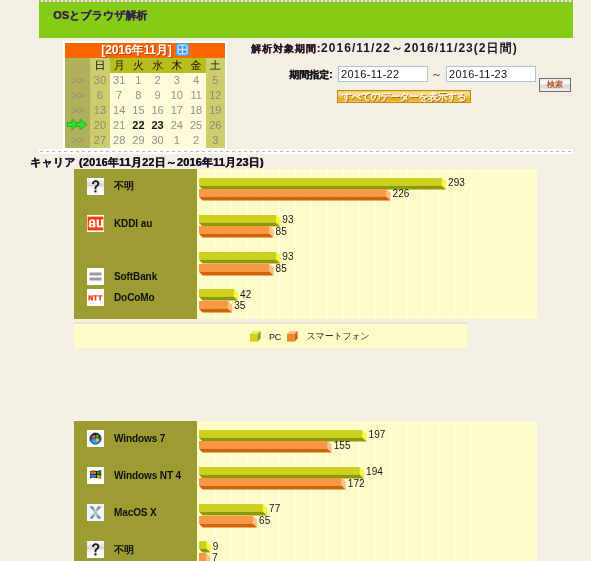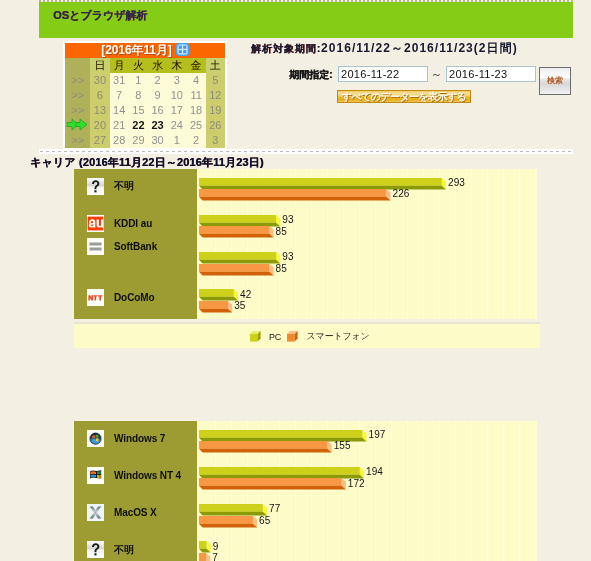--- a/index.html
+++ b/index.html
@@ -42,21 +42,21 @@
   .period-line{position:absolute;left:251px;top:40px;font-size:12px;font-weight:bold;
                color:#17172e;letter-spacing:1.05px;}
   .period-line .jp{font-size:10px;letter-spacing:0.95px;text-shadow:0.55px 0 0 #6f2418;}
   .form-row{position:absolute;left:289px;top:66px;height:16px;white-space:nowrap;}
   .form-lbl{position:absolute;left:0px;top:2px;font-size:10px;font-weight:bold;color:#151515;
             letter-spacing:0px;text-shadow:0.55px 0 0 #151515;}
   .dinput{position:absolute;top:0;width:90px;height:16px;border:1px solid #a8c4d6;background:#fff;
           font-size:11px;font-family:"Liberation Sans",sans-serif;color:#111;
           padding:0 2px;box-sizing:border-box;letter-spacing:0.3px;}
   .tilde{position:absolute;left:142px;top:1px;font-size:11px;color:#222;}
-  .btn-search{position:absolute;left:250px;top:1px;width:32px;height:28px;
+  .btn-search{position:absolute;left:250px;top:12px;width:32px;height:14px;
         background:linear-gradient(to bottom,#efefef 0%,#fdfdfd 36%,#e3e3e3 46%,#d8d8d8 62%,#f2f2f2 100%);
         border:1px solid #6d6d6d;border-radius:0;color:#b25d27;font-size:8px;
         font-weight:bold;padding:0;box-sizing:border-box;line-height:12px;overflow:hidden;}
   .btn-all{position:absolute;left:337px;top:90px;height:13px;width:134px;
         background:linear-gradient(to bottom,#f0c752 0%,#f6dd98 18%,#f3d074 42%,#edb930 58%,#e8ab1c 82%,#f2cb63 100%);
         border:1px solid #c08a14;color:#fffaf0;font-size:10px;font-weight:bold;
         padding:0;line-height:11px;box-sizing:border-box;letter-spacing:-0.6px;
         text-shadow:0.8px 0.8px 0 #a8700a;overflow:hidden;white-space:nowrap;}
 
   
@@ -254,21 +254,21 @@
           <rect x="0" y="0" width="77.1" height="7.8" fill="#cdd11c"></rect>
           <path d="M0 7.8 L3.6 11.4 H81.3 L77.1 7.8 Z" fill="#8c9a08"></path>
         </svg></div>
 <div class="barval" style="left:208.3px;top:46.1px">93</div>
 <div class="bar" style="left:125.0px;top:57.3px;width:74.4px"><svg width="75.0" height="12" viewBox="0 0 75.0 12">
           <path d="M70.4 0 L74.6 3.6 V11.4 L70.4 7.8 Z" fill="#fbbe84"></path>
           <rect x="0" y="0" width="70.4" height="7.8" fill="#f89844"></rect>
           <path d="M0 7.8 L3.6 11.4 H74.6 L70.4 7.8 Z" fill="#d2620a"></path>
         </svg></div>
 <div class="barval" style="left:201.6px;top:57.6px">85</div>
-<div class="rowlbl" style="left:13px;top:69px">
+<div class="rowlbl" style="left:13px;top:99px">
         <svg class="ico" width="17" height="17" viewBox="0 0 17 17">
           <rect x="0" y="0" width="17" height="17" fill="#fff"></rect>
           <rect x="2.5" y="4.5" width="12" height="3" fill="#9b9b9b"></rect>
           <rect x="2.5" y="9.5" width="12" height="3" fill="#9b9b9b"></rect>
         </svg>
         <span class="txt">SoftBank</span>
       </div>
 <div class="bar" style="left:125.0px;top:83.1px;width:81.1px"><svg width="81.7" height="12" viewBox="0 0 81.7 12">
           <path d="M77.1 0 L81.3 3.6 V11.4 L77.1 7.8 Z" fill="#f7f73e"></path>
           <rect x="0" y="0" width="77.1" height="7.8" fill="#cdd11c"></rect>
@@ -296,21 +296,21 @@
           <path d="M0 7.8 L3.6 11.4 H39.0 L34.8 7.8 Z" fill="#8c9a08"></path>
         </svg></div>
 <div class="barval" style="left:166.0px;top:120.7px">42</div>
 <div class="bar" style="left:125.0px;top:131.89999999999998px;width:33.0px"><svg width="33.6" height="12" viewBox="0 0 33.6 12">
           <path d="M29.0 0 L33.2 3.6 V11.4 L29.0 7.8 Z" fill="#fbbe84"></path>
           <rect x="0" y="0" width="29.0" height="7.8" fill="#f89844"></rect>
           <path d="M0 7.8 L3.6 11.4 H33.2 L29.0 7.8 Z" fill="#d2620a"></path>
         </svg></div>
 <div class="barval" style="left:160.2px;top:132.2px">35</div>
 </div>
-<div class="legendband" style="left:74px;top:322px;width:466px;height:24px">
+<div class="legendband" style="left:74px;top:322px;width:393px;height:24px">
 <div class="legend" style="left:175.5px;top:6px">
 <span class="cube"><svg width="11" height="11" viewBox="0 0 11 11">
             <path d="M0 3 L3 0 H10.6 L7.6 3 Z" fill="#e8ec6a"></path>
             <path d="M0 3 H7.6 V10.6 H0 Z" fill="#cdd11c"></path>
             <path d="M7.6 3 L10.6 0 V7.6 L7.6 10.6 Z" fill="#9aa00c"></path>
           </svg></span>
         <span class="lgl">PC</span>
 <span class="cube"><svg width="11" height="11" viewBox="0 0 11 11">
             <path d="M0 3 L3 0 H10.6 L7.6 3 Z" fill="#fbbe84"></path>
             <path d="M0 3 H7.6 V10.6 H0 Z" fill="#f08b2c"></path>

